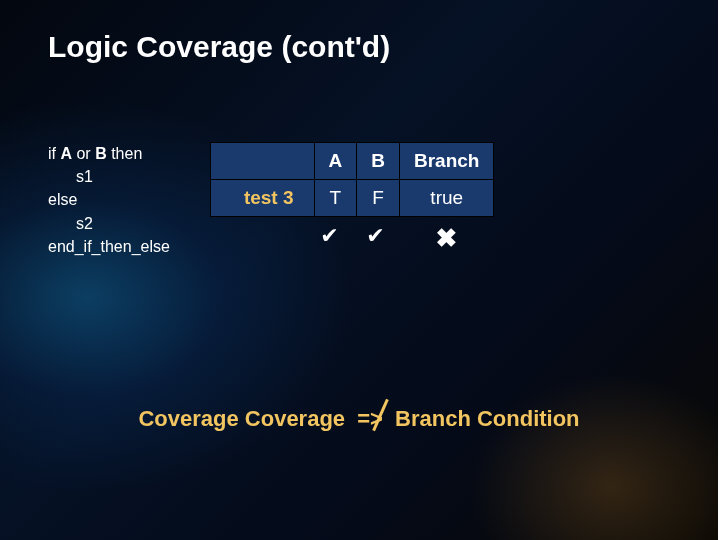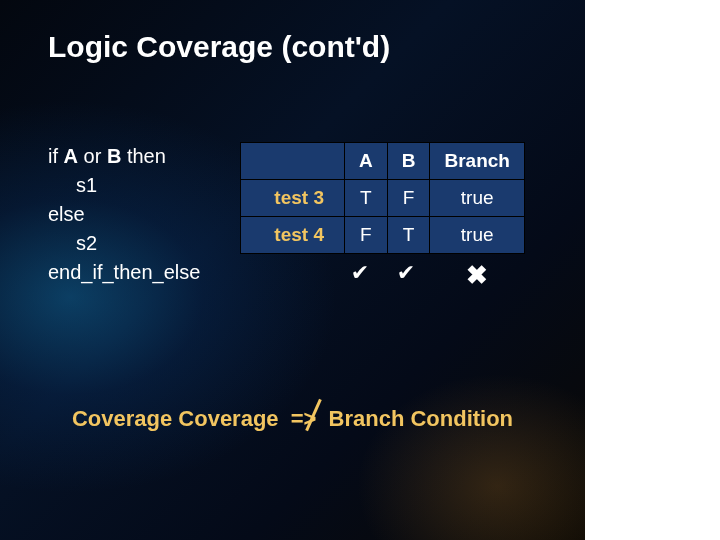--- a/index.html
+++ b/index.html
@@ -5,21 +5,21 @@
   html, body {
     margin: 0;
     padding: 0;
     width: 720px;
     height: 540px;
     overflow: hidden;
     font-family: Verdana, Geneva, sans-serif;
   }
   .slide {
     position: relative;
-    width: 585px;
+    width: 718px;
     height: 540px;
     background:
       radial-gradient(ellipse 380px 280px at 12% 55%, rgba(20,120,180,0.45) 0%, rgba(10,60,120,0.25) 35%, rgba(0,0,0,0) 70%),
       radial-gradient(ellipse 200px 160px at 85% 90%, rgba(180,120,40,0.25) 0%, rgba(0,0,0,0) 70%),
       linear-gradient(135deg, #03070f 0%, #051125 40%, #040a18 70%, #0a0804 100%);
     color: #fff;
     box-sizing: border-box;
     padding: 30px 48px;
   }
   .title {
@@ -28,21 +28,21 @@
     color: #fff;
     margin-bottom: 78px;
   }
   .content-row {
     display: flex;
     flex-direction: row;
     align-items: flex-start;
     gap: 40px;
   }
   .code {
-    font-size: 20px;
+    font-size: 16px;
     line-height: 1.45;
     color: #fff;
     white-space: pre;
   }
   .code .kw { font-weight: bold; }
   .code .indent { display:inline-block; width: 28px; }
   .table-wrap {
     display: flex;
     flex-direction: column;
   }
@@ -144,26 +144,20 @@
           <th>A</th>
           <th>B</th>
           <th>Branch</th>
         </tr>
         <tr>
           <td class="rowhead">test 3</td>
           <td>T</td>
           <td>F</td>
           <td>true</td>
         </tr>
-        <tr>
-          <td class="rowhead">test 4</td>
-          <td>F</td>
-          <td>T</td>
-          <td>true</td>
-        </tr>
       </tbody>
         </table>
       <div class="marks-row">
         <div class="mark col-A check">✔</div>
         <div class="mark col-B check">✔</div>
         <div class="mark col-Branch cross">✖</div>
       </div>
     </div>
 
   </div>

